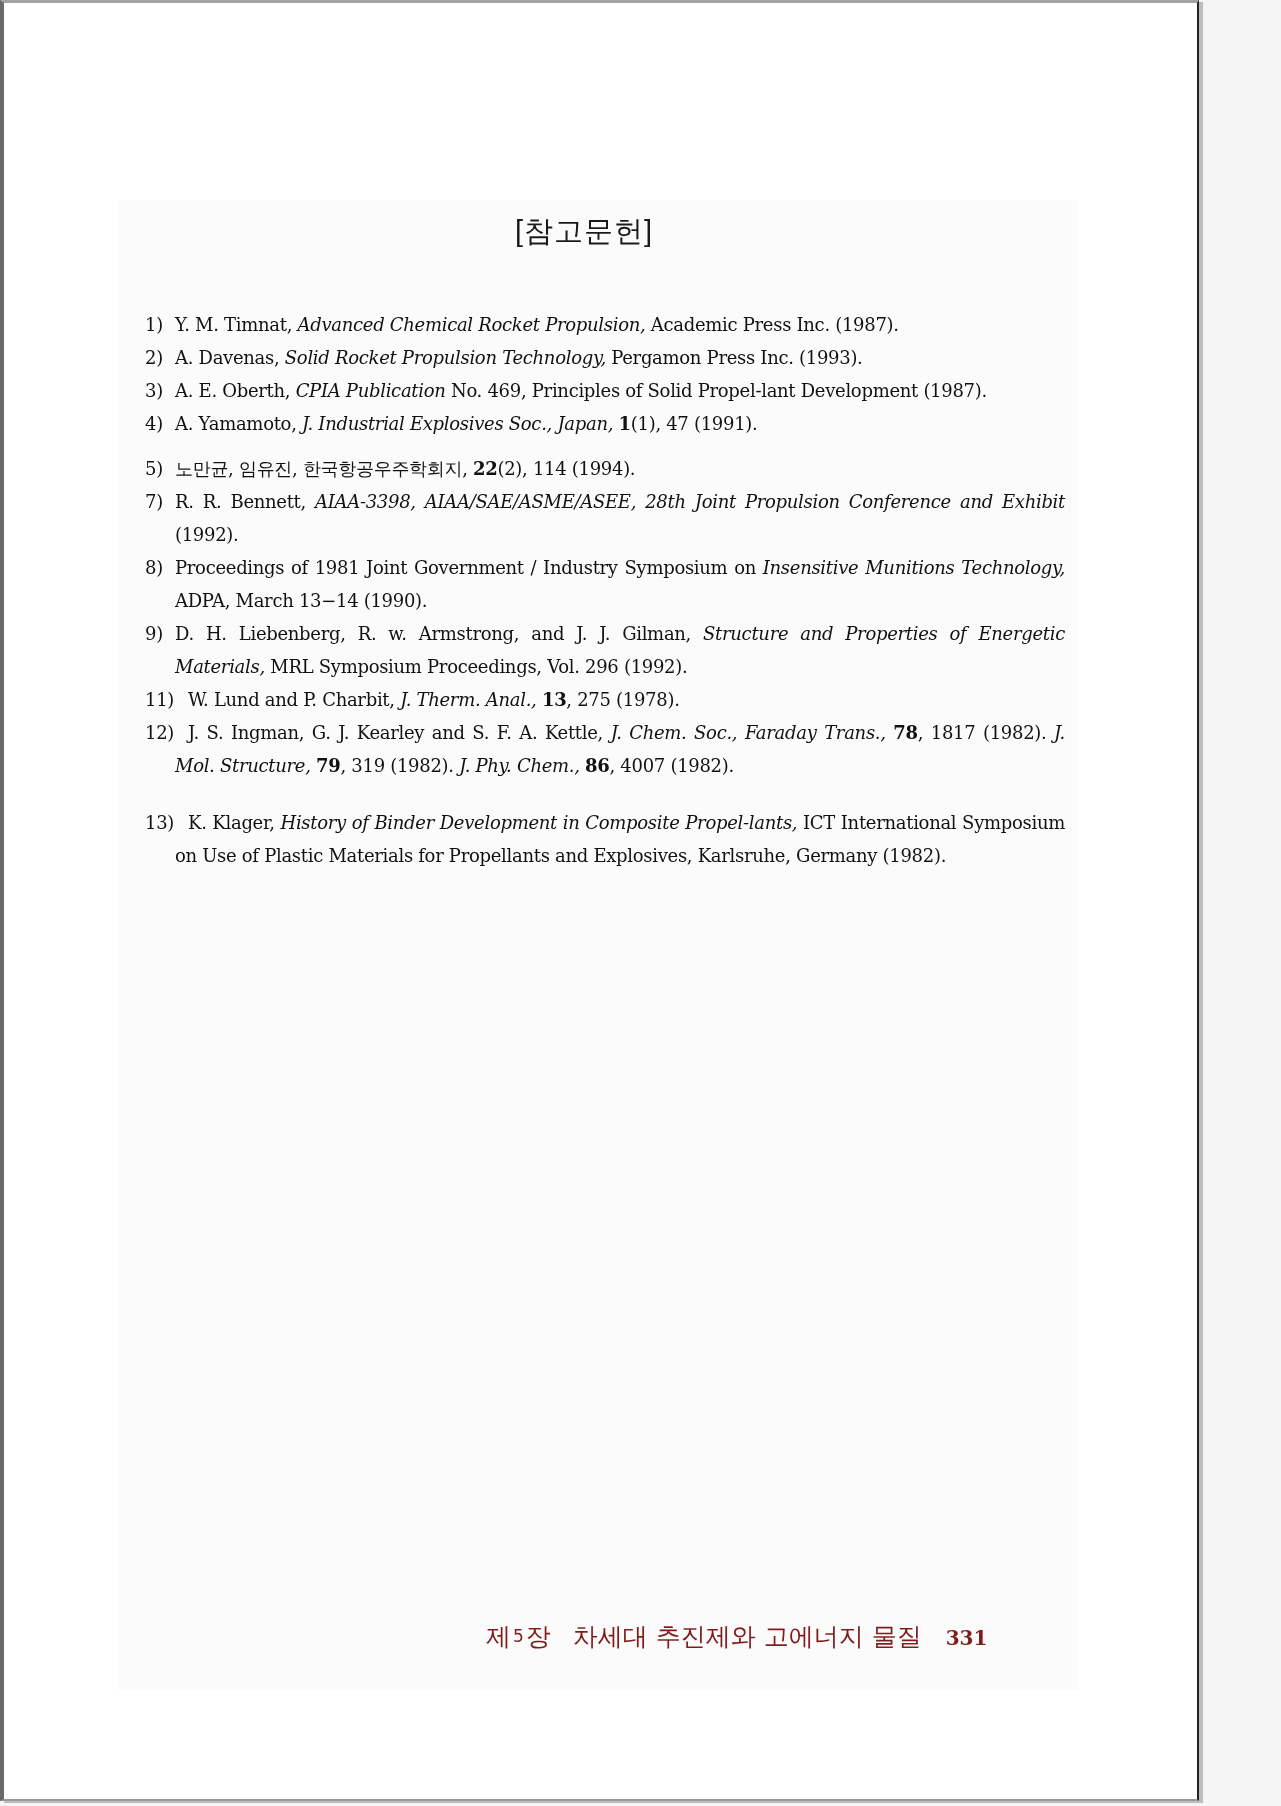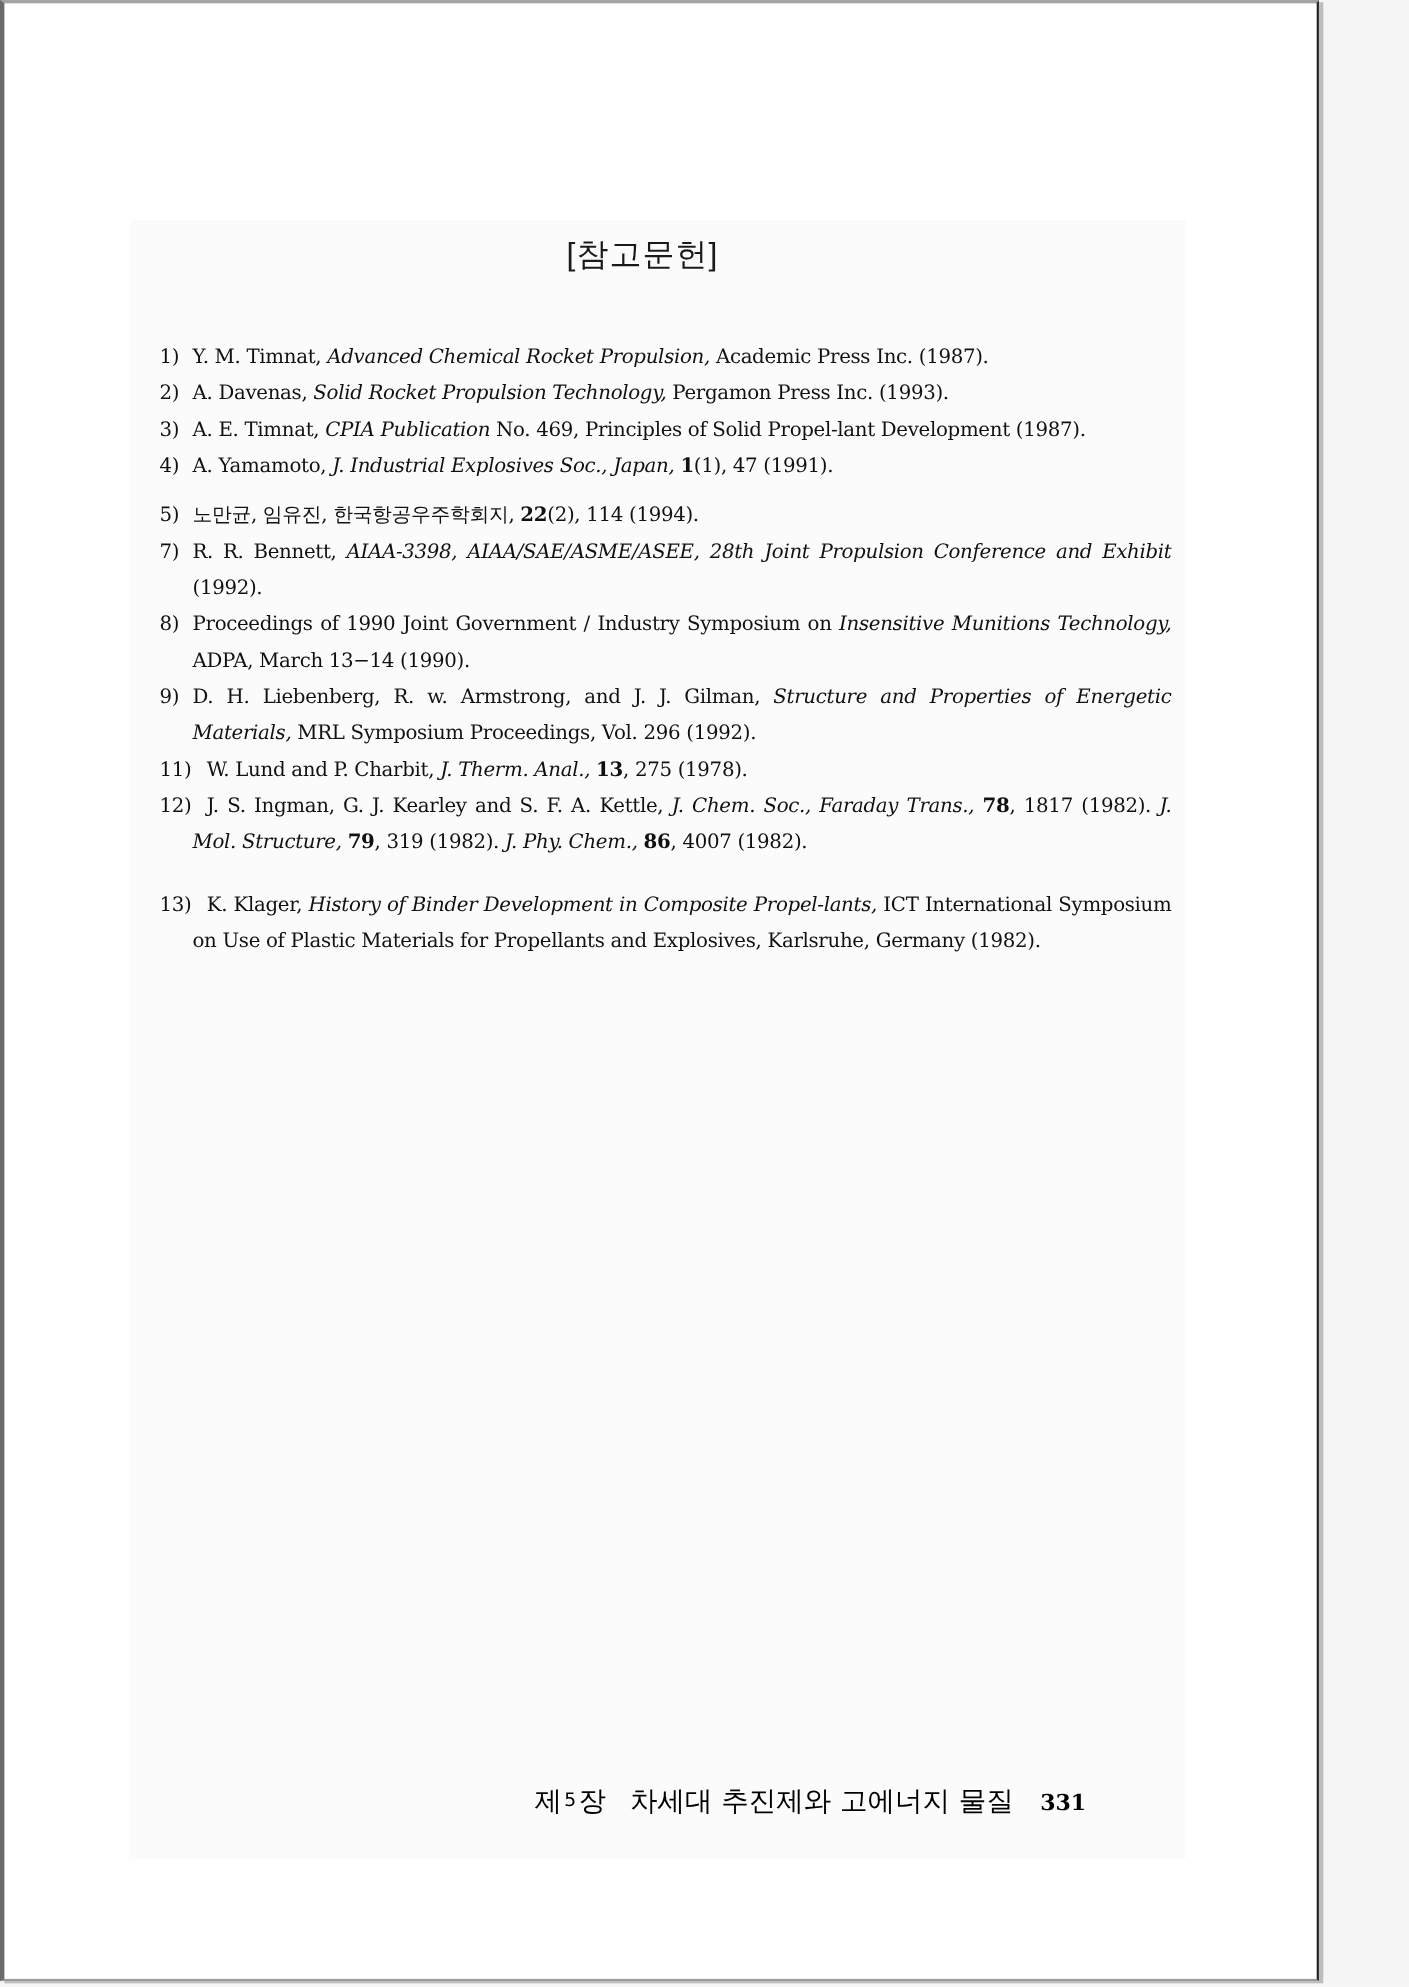--- a/index.html
+++ b/index.html
@@ -69,43 +69,43 @@
     .ref.after-korean { margin-top: 8px; }
     .ref.gap { margin-top: 24px; }
     .it { font-style: italic; }
     .bd { font-weight: bold; }
     .footer {
       position: absolute;
       left: 486px;
       top: 1620px;
       font-family: "DejaVu Sans", sans-serif;
       font-size: 25px;
-      color: #000000;
+      color: #7f1d1d;
       white-space: nowrap;
     }
     .footer .chap-num { font-size: 17px; vertical-align: 3px; margin: 0 2px; }
     .footer .sp { display: inline-block; width: 22px; }
     .footer .page-num { font-family: "DejaVu Serif", serif; font-weight: bold; font-size: 20px; margin-left: 24px; }
   </style>
 </head>
 <body>
 
 <div class="page"></div>
 <div class="scan"></div>
 
 <div class="title">[참고문헌]</div>
 
 <ol class="refs" id="refs">
     <li class="ref"><span class="num">1)</span><span>Y. M. Timnat, </span><span class="it">Advanced Chemical Rocket Propulsion,</span><span> Academic Press Inc. (1987).</span></li>
     <li class="ref"><span class="num">2)</span><span>A. Davenas, </span><span class="it">Solid Rocket Propulsion Technology,</span><span> Pergamon Press Inc. (1993).</span></li>
-    <li class="ref"><span class="num">3)</span><span>A. E. Timnat, </span><span class="it">CPIA Publication</span><span> No. 469, Principles of Solid Propel-lant Development (1987).</span></li>
+    <li class="ref"><span class="num">3)</span><span>A. E. Oberth, </span><span class="it">CPIA Publication</span><span> No. 469, Principles of Solid Propel-lant Development (1987).</span></li>
     <li class="ref"><span class="num">4)</span><span>A. Yamamoto, </span><span class="it">J. Industrial Explosives Soc., Japan,</span><span> </span><span class="bd">1</span><span>(1), 47 (1991).</span></li>
     <li class="ref korean"><span class="num">5)</span><span>노만균, 임유진, 한국항공우주학회지, </span><span class="bd">22</span><span>(2), 114 (1994).</span></li>
     <li class="ref"><span class="num">7)</span><span>R. R. Bennett, </span><span class="it">AIAA-3398, AIAA/SAE/ASME/ASEE, 28th Joint Propulsion Conference and Exhibit</span><span> (1992).</span></li>
-    <li class="ref"><span class="num">8)</span><span>Proceedings of 1990 Joint Government / Industry Symposium on </span><span class="it">Insensitive Munitions Technology,</span><span> ADPA, March 13−14 (1990).</span></li>
+    <li class="ref"><span class="num">8)</span><span>Proceedings of 1981 Joint Government / Industry Symposium on </span><span class="it">Insensitive Munitions Technology,</span><span> ADPA, March 13−14 (1990).</span></li>
     <li class="ref"><span class="num">9)</span><span>D. H. Liebenberg, R. w. Armstrong, and J. J. Gilman, </span><span class="it">Structure and Properties of Energetic Materials,</span><span> MRL Symposium Proceedings, Vol. 296 (1992).</span></li>
     <li class="ref two"><span class="num">11)</span><span>W. Lund and P. Charbit, </span><span class="it">J. Therm. Anal.,</span><span> </span><span class="bd">13</span><span>, 275 (1978).</span></li>
     <li class="ref two"><span class="num">12)</span><span>J. S. Ingman, G. J. Kearley and S. F. A. Kettle, </span><span class="it">J. Chem. Soc., Faraday Trans.,</span><span> </span><span class="bd">78</span><span>, 1817 (1982). </span><span class="it">J. Mol. Structure,</span><span> </span><span class="bd">79</span><span>, 319 (1982). </span><span class="it">J. Phy. Chem.,</span><span> </span><span class="bd">86</span><span>, 4007 (1982).</span></li>
     <li class="ref two gap"><span class="num">13)</span><span>K. Klager, </span><span class="it">History of Binder Development in Composite Propel-lants,</span><span> ICT International Symposium on Use of Plastic Materials for Propellants and Explosives, Karlsruhe, Germany (1982).</span></li>
   </ol>
 
 <div class="footer">
   <span>제</span><span class="chap-num">5</span><span>장</span><span class="sp"></span><span>차세대 추진제와 고에너지 물질</span><span class="page-num">331</span>
 </div>
 

